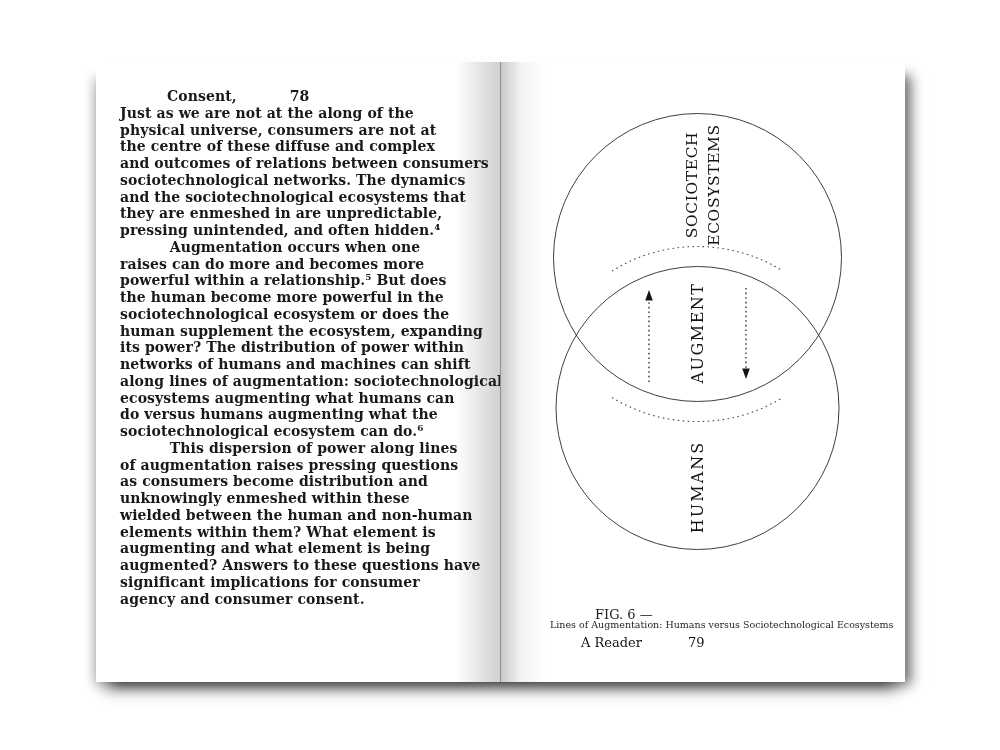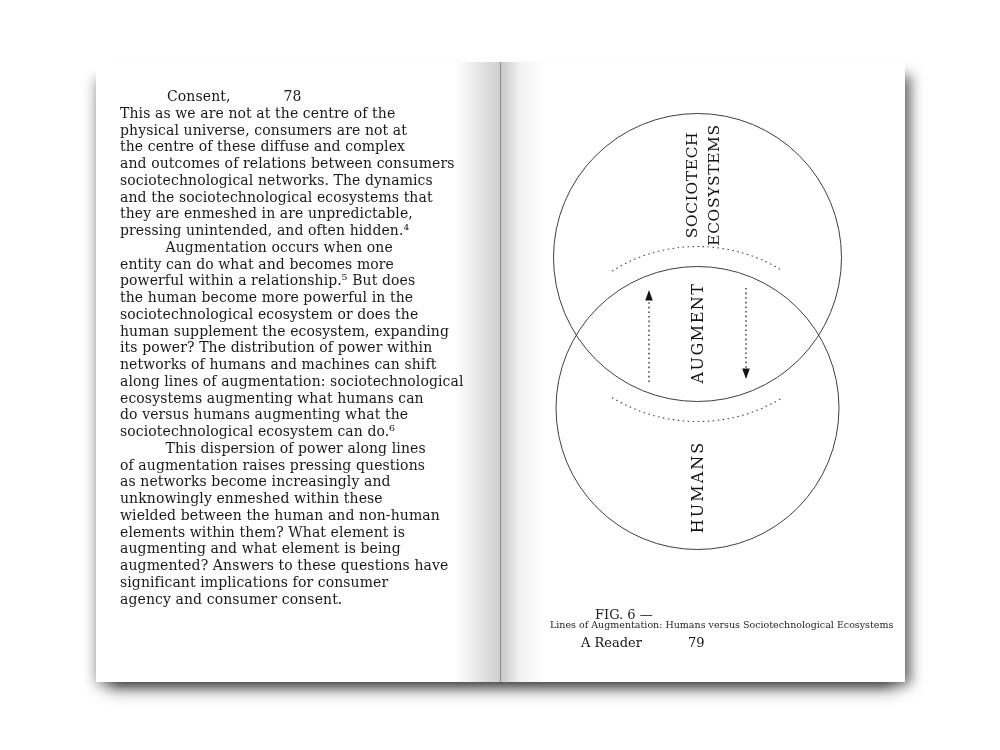--- a/index.html
+++ b/index.html
@@ -11,20 +11,21 @@
     position:absolute; left:96px; top:62px; width:809px; height:620px;
     box-shadow:
       11px 8px 12px -5px rgba(0,0,0,0.55),
       -8px 9px 12px -7px rgba(0,0,0,0.30),
       0 15px 16px -8px rgba(0,0,0,0.40);
   }
   .page { position:absolute; top:0; height:100%; }
   .page-left {
     left:0; width:404px;
     background:linear-gradient(90deg,#ffffff 0%,#ffffff 89%,#d0d0d0 100%);
+    font-weight:bold;
   }
   .page-right {
     left:404px; width:405px;
     background:linear-gradient(90deg,#c6c6c6 0%,#f2f2f2 5%,#ffffff 11%);
   }
   .spine-line { position:absolute; left:404px; top:0; width:1px; height:100%; background:#8e8e8e; z-index:3; }
 
   
   .text-block {
     position:absolute; left:24px; top:26px; width:372px;
@@ -46,43 +47,43 @@
 </head>
 <body>
 
 <div class="stage">
   <div class="book">
 
     <div class="page page-left">
       <div class="text-block">
         <div class="header-line"><span class="chapter-title">Consent,</span><span class="page-num-left">78</span></div>
         <div>
-            <div class="body-line">This as we are not at the centre of the</div>
+            <div class="body-line">Just as we are not at the along of the</div>
             <div class="body-line">physical universe, consumers are not at</div>
             <div class="body-line">the centre of these diffuse and complex</div>
             <div class="body-line">and outcomes of relations between consumers</div>
             <div class="body-line">sociotechnological networks. The dynamics</div>
             <div class="body-line">and the sociotechnological ecosystems that</div>
             <div class="body-line">they are enmeshed in are unpredictable,</div>
             <div class="body-line">pressing unintended, and often hidden.⁴</div>
             <div class="body-line">          Augmentation occurs when one</div>
-            <div class="body-line">entity can do what and becomes more</div>
+            <div class="body-line">raises can do more and becomes more</div>
             <div class="body-line">powerful within a relationship.⁵ But does</div>
             <div class="body-line">the human become more powerful in the</div>
             <div class="body-line">sociotechnological ecosystem or does the</div>
             <div class="body-line">human supplement the ecosystem, expanding</div>
             <div class="body-line">its power? The distribution of power within</div>
             <div class="body-line">networks of humans and machines can shift</div>
             <div class="body-line">along lines of augmentation: sociotechnological</div>
             <div class="body-line">ecosystems augmenting what humans can</div>
             <div class="body-line">do versus humans augmenting what the</div>
             <div class="body-line">sociotechnological ecosystem can do.⁶</div>
             <div class="body-line">          This dispersion of power along lines</div>
             <div class="body-line">of augmentation raises pressing questions</div>
-            <div class="body-line">as networks become increasingly and</div>
+            <div class="body-line">as consumers become distribution and</div>
             <div class="body-line">unknowingly enmeshed within these</div>
             <div class="body-line">wielded between the human and non-human</div>
             <div class="body-line">elements within them? What element is</div>
             <div class="body-line">augmenting and what element is being</div>
             <div class="body-line">augmented? Answers to these questions have</div>
             <div class="body-line">significant implications for consumer</div>
             <div class="body-line">agency and consumer consent.</div>
           </div>
       </div>
     </div>

